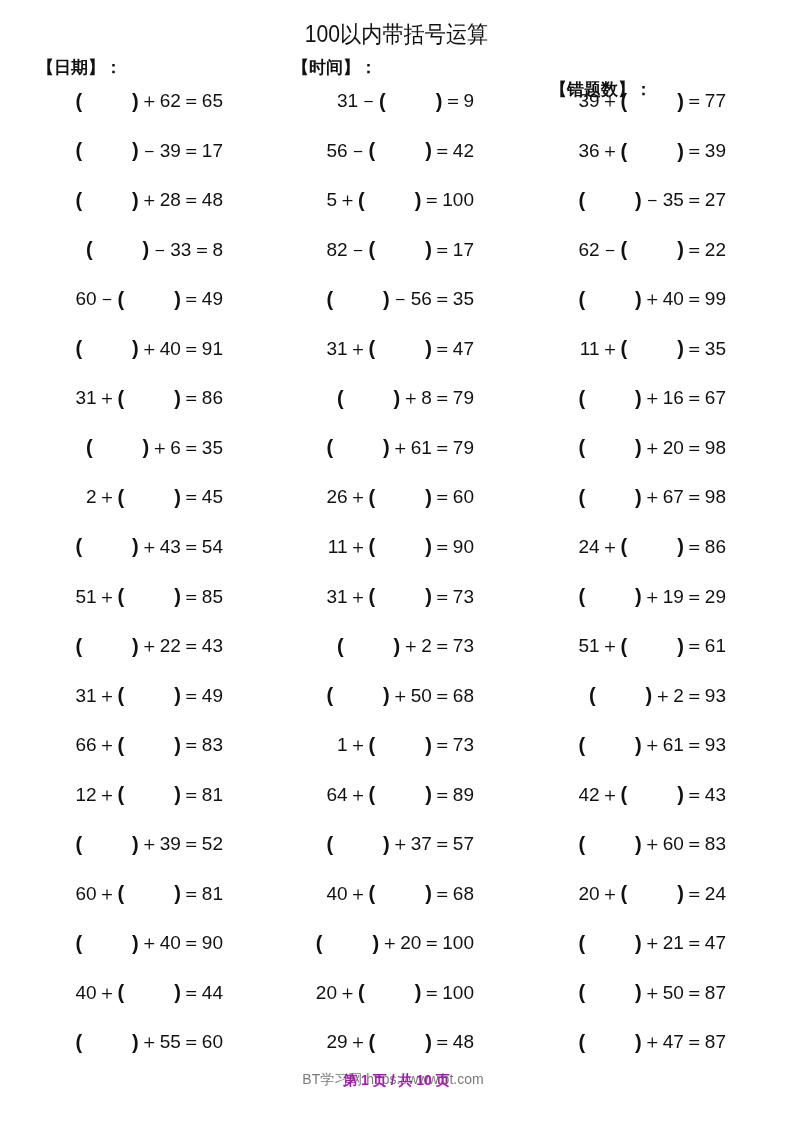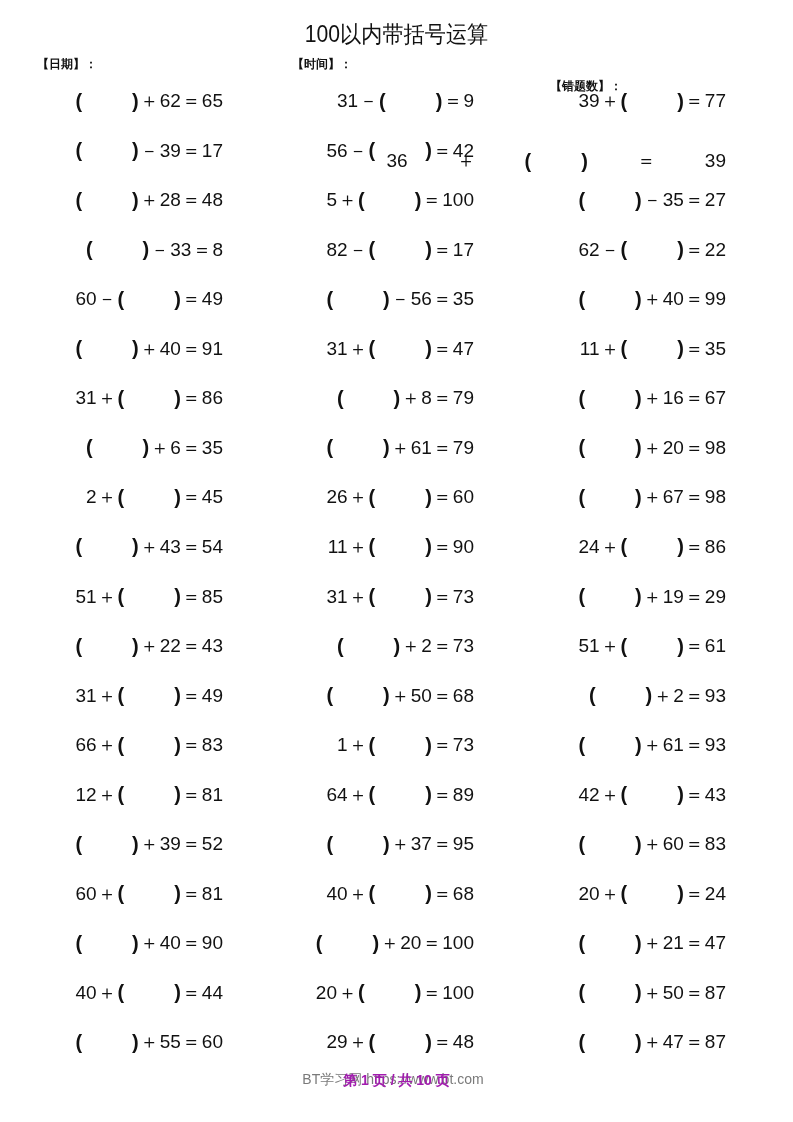--- a/index.html
+++ b/index.html
@@ -23,21 +23,21 @@
       text-align: center;
       font-size: 23px;
       font-weight: normal;
       letter-spacing: 0px;
       transform: scaleX(0.92);
       color: #111;
     }
     .meta {
       position: absolute;
       top: 56px;
-      font-size: 12px;
+      font-size: 17px;
       font-weight: bold;
       color: #111;
     }
     .meta.m1 { left: 37px; }
     .meta.m2 { left: 292px; }
     .meta.m3 { left: 550px; margin-top: 22px; }
 
     .col {
       position: absolute;
       top: 0;
@@ -141,29 +141,29 @@
     <div class="row" style="top: 335.75px;"><span class="num">31</span><span class="op">＋</span><span><span class="paren">(</span><span class="gap"></span><span class="paren">)</span></span><span class="eq">＝</span><span class="num">47</span></div>
     <div class="row" style="top: 385.3px;"><span><span class="paren">(</span><span class="gap"></span><span class="paren">)</span></span><span class="op">＋</span><span class="num">8</span><span class="eq">＝</span><span class="num">79</span></div>
     <div class="row" style="top: 434.85px;"><span><span class="paren">(</span><span class="gap"></span><span class="paren">)</span></span><span class="op">＋</span><span class="num">61</span><span class="eq">＝</span><span class="num">79</span></div>
     <div class="row" style="top: 484.4px;"><span class="num">26</span><span class="op">＋</span><span><span class="paren">(</span><span class="gap"></span><span class="paren">)</span></span><span class="eq">＝</span><span class="num">60</span></div>
     <div class="row" style="top: 533.95px;"><span class="num">11</span><span class="op">＋</span><span><span class="paren">(</span><span class="gap"></span><span class="paren">)</span></span><span class="eq">＝</span><span class="num">90</span></div>
     <div class="row" style="top: 583.5px;"><span class="num">31</span><span class="op">＋</span><span><span class="paren">(</span><span class="gap"></span><span class="paren">)</span></span><span class="eq">＝</span><span class="num">73</span></div>
     <div class="row" style="top: 633.05px;"><span><span class="paren">(</span><span class="gap"></span><span class="paren">)</span></span><span class="op">＋</span><span class="num">2</span><span class="eq">＝</span><span class="num">73</span></div>
     <div class="row" style="top: 682.6px;"><span><span class="paren">(</span><span class="gap"></span><span class="paren">)</span></span><span class="op">＋</span><span class="num">50</span><span class="eq">＝</span><span class="num">68</span></div>
     <div class="row" style="top: 732.15px;"><span class="num">1</span><span class="op">＋</span><span><span class="paren">(</span><span class="gap"></span><span class="paren">)</span></span><span class="eq">＝</span><span class="num">73</span></div>
     <div class="row" style="top: 781.7px;"><span class="num">64</span><span class="op">＋</span><span><span class="paren">(</span><span class="gap"></span><span class="paren">)</span></span><span class="eq">＝</span><span class="num">89</span></div>
-    <div class="row" style="top: 831.25px;"><span><span class="paren">(</span><span class="gap"></span><span class="paren">)</span></span><span class="op">＋</span><span class="num">37</span><span class="eq">＝</span><span class="num">95</span></div>
+    <div class="row" style="top: 831.25px;"><span><span class="paren">(</span><span class="gap"></span><span class="paren">)</span></span><span class="op">＋</span><span class="num">37</span><span class="eq">＝</span><span class="num">57</span></div>
     <div class="row" style="top: 880.8px;"><span class="num">40</span><span class="op">＋</span><span><span class="paren">(</span><span class="gap"></span><span class="paren">)</span></span><span class="eq">＝</span><span class="num">68</span></div>
     <div class="row" style="top: 930.35px;"><span><span class="paren">(</span><span class="gap"></span><span class="paren">)</span></span><span class="op">＋</span><span class="num">20</span><span class="eq">＝</span><span class="num">100</span></div>
     <div class="row" style="top: 979.9px;"><span class="num">20</span><span class="op">＋</span><span><span class="paren">(</span><span class="gap"></span><span class="paren">)</span></span><span class="eq">＝</span><span class="num">100</span></div>
     <div class="row" style="top: 1029.45px;"><span class="num">29</span><span class="op">＋</span><span><span class="paren">(</span><span class="gap"></span><span class="paren">)</span></span><span class="eq">＝</span><span class="num">48</span></div>
   </div>
 <div class="col c3">
     <div class="row" style="top: 88px;"><span class="num">39</span><span class="op">＋</span><span><span class="paren">(</span><span class="gap"></span><span class="paren">)</span></span><span class="eq">＝</span><span class="num">77</span></div>
-    <div class="row" style="top: 148px; gap: 48px;"><span class="num">36</span><span class="op">＋</span><span><span class="paren">(</span><span class="gap"></span><span class="paren">)</span></span><span class="eq">＝</span><span class="num">39</span></div>
+    <div class="row" style="top: 138px;"><span class="num">36</span><span class="op">＋</span><span><span class="paren">(</span><span class="gap"></span><span class="paren">)</span></span><span class="eq">＝</span><span class="num">39</span></div>
     <div class="row" style="top: 187.1px;"><span><span class="paren">(</span><span class="gap"></span><span class="paren">)</span></span><span class="op">－</span><span class="num">35</span><span class="eq">＝</span><span class="num">27</span></div>
     <div class="row" style="top: 236.65px;"><span class="num">62</span><span class="op">－</span><span><span class="paren">(</span><span class="gap"></span><span class="paren">)</span></span><span class="eq">＝</span><span class="num">22</span></div>
     <div class="row" style="top: 286.2px;"><span><span class="paren">(</span><span class="gap"></span><span class="paren">)</span></span><span class="op">＋</span><span class="num">40</span><span class="eq">＝</span><span class="num">99</span></div>
     <div class="row" style="top: 335.75px;"><span class="num">11</span><span class="op">＋</span><span><span class="paren">(</span><span class="gap"></span><span class="paren">)</span></span><span class="eq">＝</span><span class="num">35</span></div>
     <div class="row" style="top: 385.3px;"><span><span class="paren">(</span><span class="gap"></span><span class="paren">)</span></span><span class="op">＋</span><span class="num">16</span><span class="eq">＝</span><span class="num">67</span></div>
     <div class="row" style="top: 434.85px;"><span><span class="paren">(</span><span class="gap"></span><span class="paren">)</span></span><span class="op">＋</span><span class="num">20</span><span class="eq">＝</span><span class="num">98</span></div>
     <div class="row" style="top: 484.4px;"><span><span class="paren">(</span><span class="gap"></span><span class="paren">)</span></span><span class="op">＋</span><span class="num">67</span><span class="eq">＝</span><span class="num">98</span></div>
     <div class="row" style="top: 533.95px;"><span class="num">24</span><span class="op">＋</span><span><span class="paren">(</span><span class="gap"></span><span class="paren">)</span></span><span class="eq">＝</span><span class="num">86</span></div>
     <div class="row" style="top: 583.5px;"><span><span class="paren">(</span><span class="gap"></span><span class="paren">)</span></span><span class="op">＋</span><span class="num">19</span><span class="eq">＝</span><span class="num">29</span></div>
     <div class="row" style="top: 633.05px;"><span class="num">51</span><span class="op">＋</span><span><span class="paren">(</span><span class="gap"></span><span class="paren">)</span></span><span class="eq">＝</span><span class="num">61</span></div>

